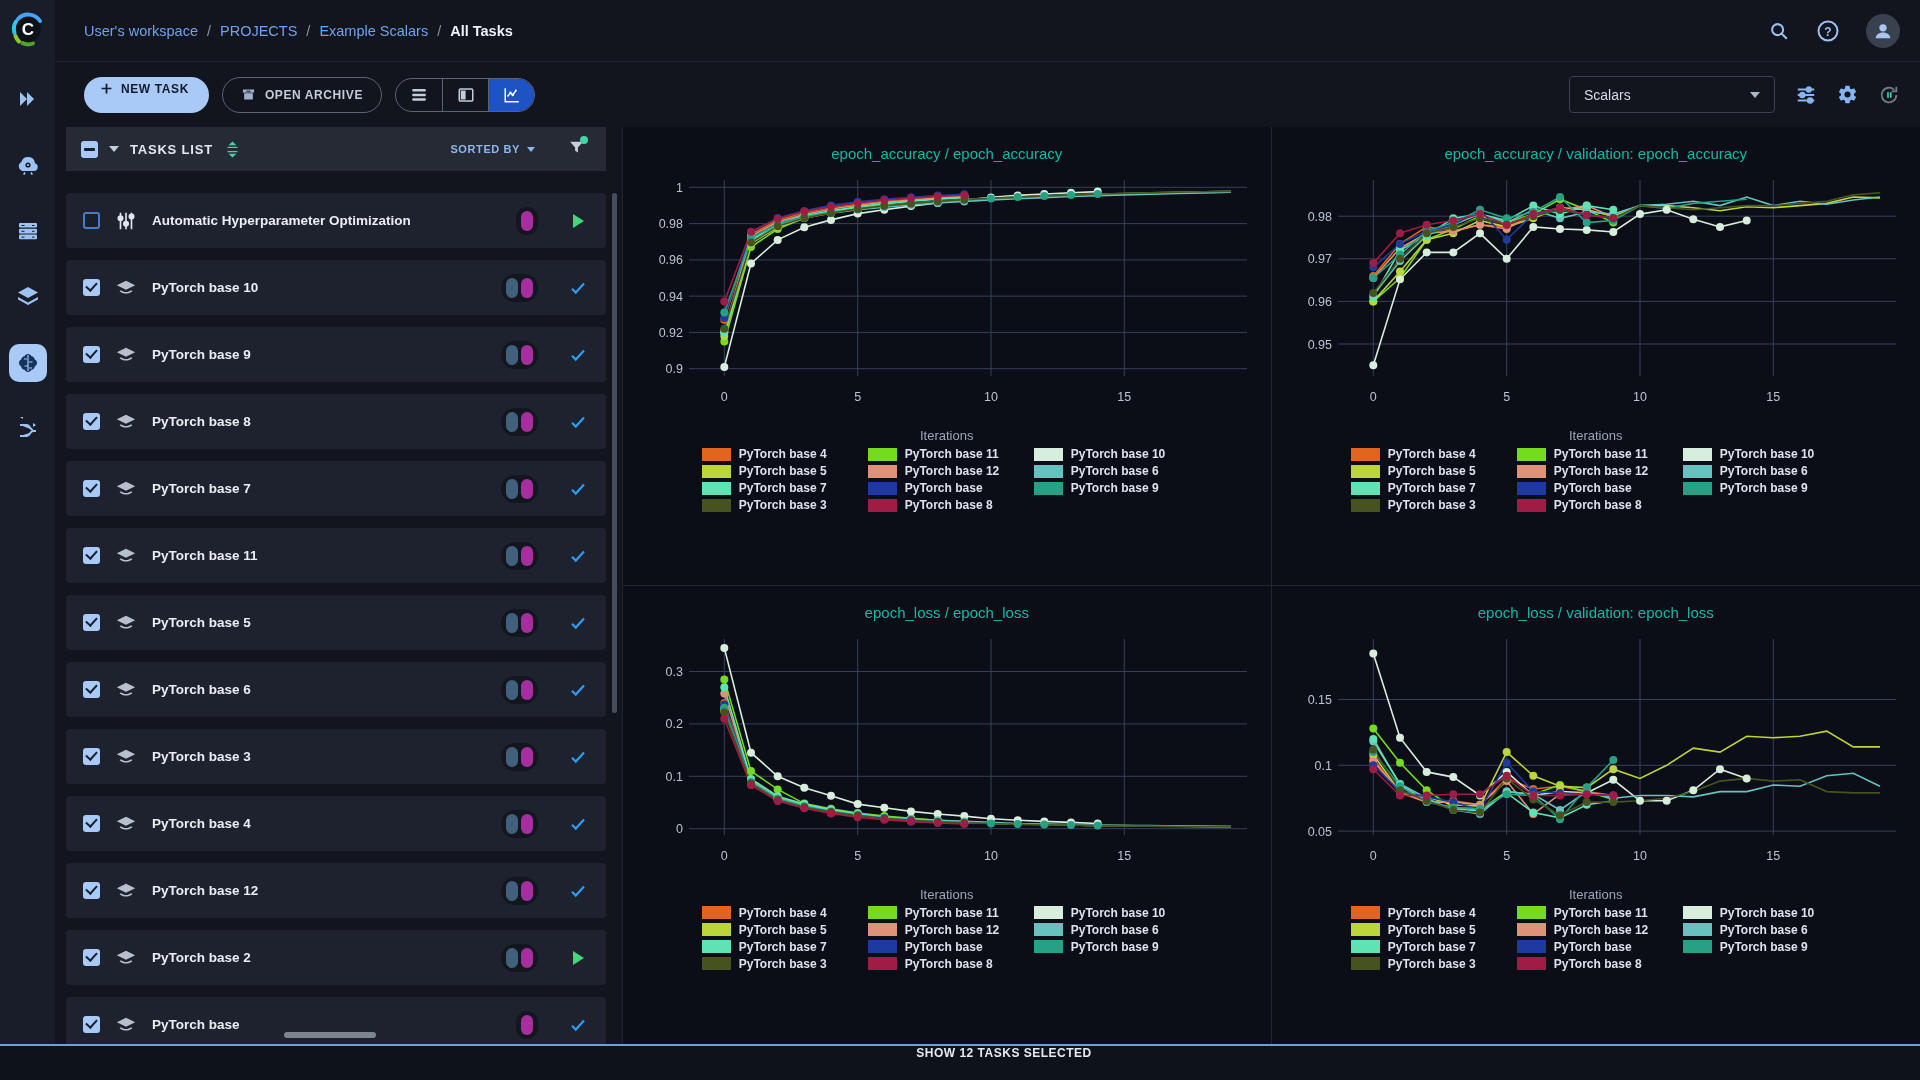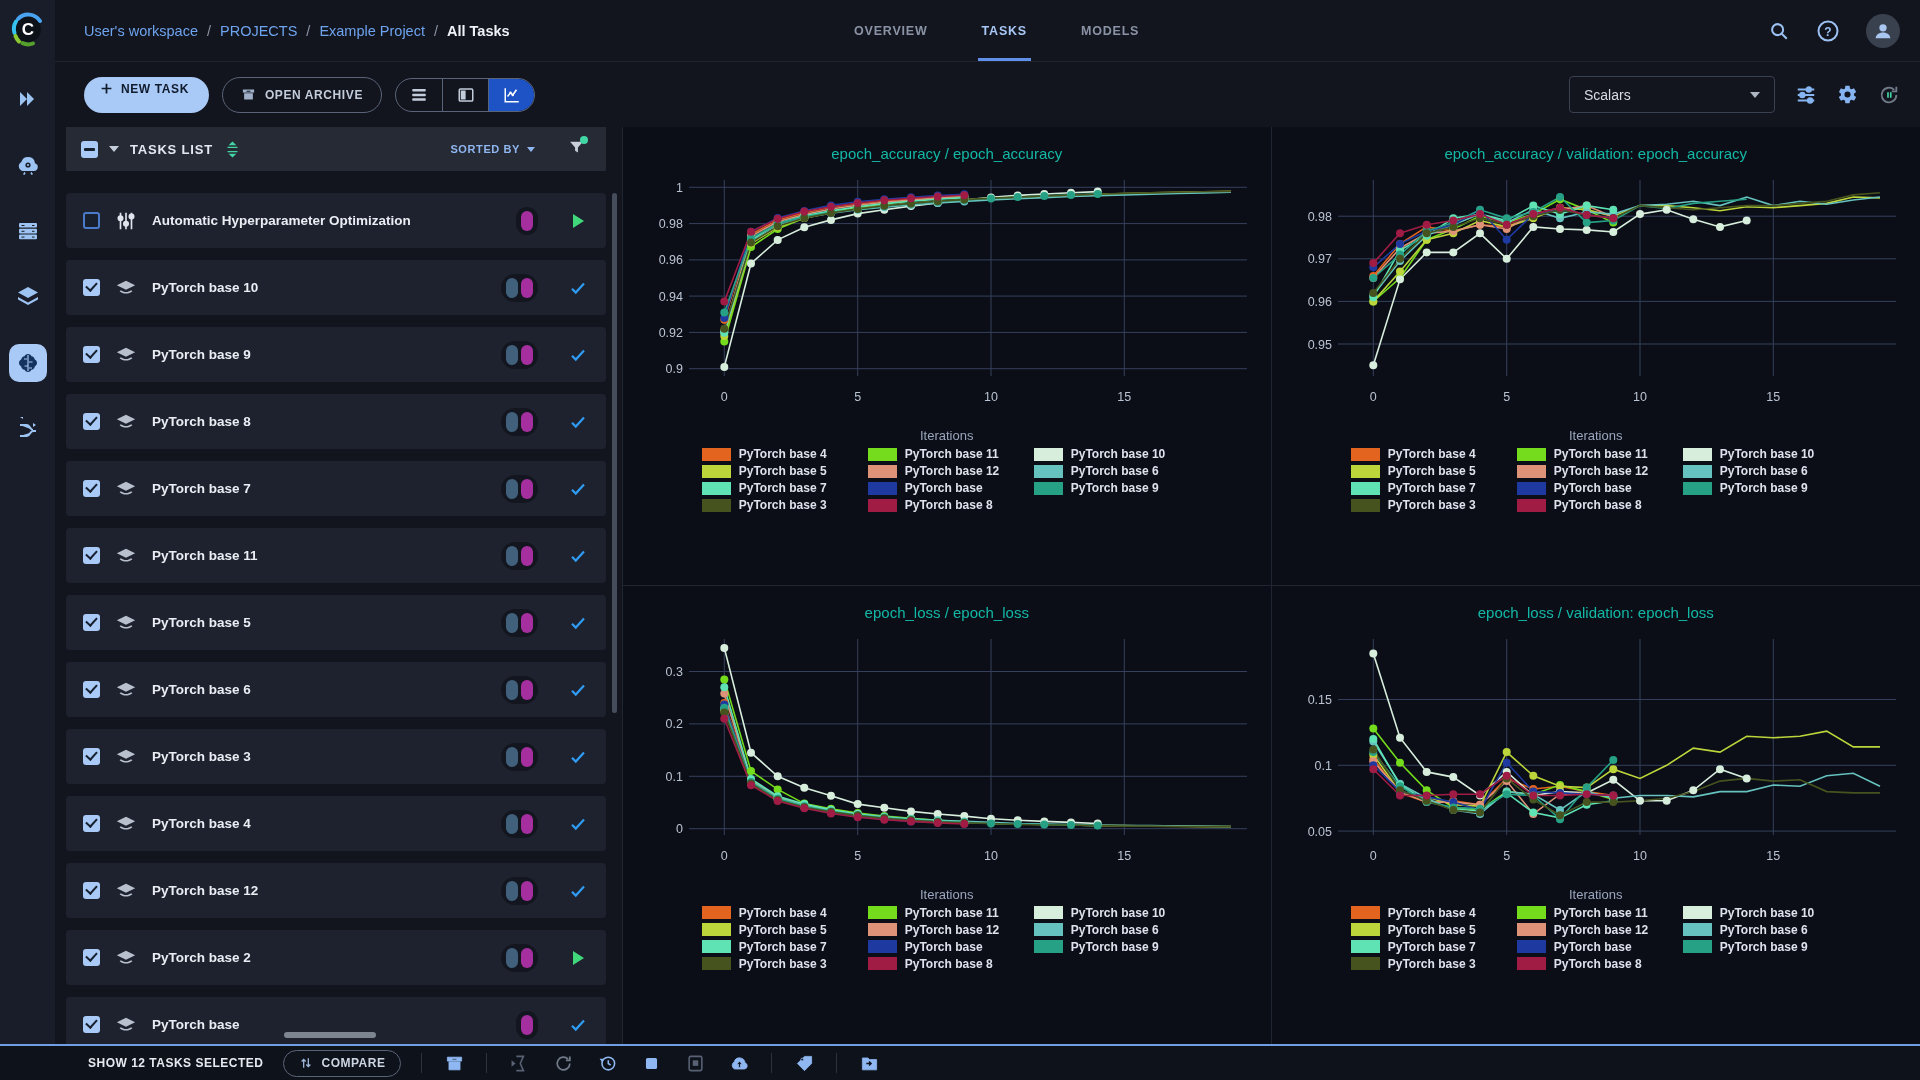--- a/index.html
+++ b/index.html
@@ -79,21 +79,21 @@
   svg.plot { width:620px; height:258px; flex:0 0 auto; }
   .grid { stroke:#35405c; stroke-width:1; }
   .tick { fill:#bac3d2; font-size:12.5px; font-family:"Liberation Sans",sans-serif; }
   .xlabel { font-size:13px; color:#9aa6bd; margin-top:0px; }
   .legend { display:grid; grid-template-columns:repeat(3,158px); gap:3px 8px; margin-top:4px; }
   .leg-item { display:flex; align-items:center; gap:8px; cursor:pointer; }
   .leg-swatch { width:29px; height:13px; flex:0 0 auto; }
   .leg-label { font-size:12px; font-weight:bold; color:#dde2ec; white-space:nowrap; }
 
   
-  .footer { position:absolute; left:0; right:0; bottom:0; height:36px; background:#0e121b; border-top:2px solid #6f9fe2; display:flex; align-items:center; padding-left:88px; gap:20px; z-index:30; }
+  .footer { position:absolute; left:0; right:0; bottom:0; height:36px; background:#0e121b; border-top:2px solid #6f9fe2; display:flex; align-items:center; padding-left:88px; gap:20px; z-index:30;flex-direction:column; }
   .footer-text { font-size:12px; font-weight:bold; letter-spacing:.5px; color:#e6eaf0; }
   .btn-compare { height:27px; border-radius:14px; border:1px solid #5a6478; background:transparent; color:#cdd5e2; font-weight:bold; font-size:12px; letter-spacing:.5px; display:flex; align-items:center; gap:8px; padding:0 15px; cursor:pointer; }
   .fdiv { width:1px; height:20px; background:#2c323e; }
   .ficon { width:24px; height:24px; display:flex; align-items:center; justify-content:center; cursor:pointer; }
   .ficon svg { width:19px; height:19px; }
   .blue { fill:#8fb8f2; stroke:#8fb8f2; }
 </style>
 </head>
 <body>
 
@@ -160,29 +160,24 @@
       </div>
     </div>
   </aside>
 
   <header class="topbar">
     <nav class="breadcrumb">
       <span class="crumb">User's workspace</span>
       <span class="crumb-sep">/</span>
       <span class="crumb">PROJECTS</span>
       <span class="crumb-sep">/</span>
-      <span class="crumb">Example Project</span>
+      <span class="crumb">Example Scalars</span>
       <span class="crumb-sep">/</span>
       <span class="crumb current">All Tasks</span>
     </nav>
-    <div class="tabs">
-      <div class="tab">OVERVIEW</div>
-      <div class="tab active">TASKS</div>
-      <div class="tab">MODELS</div>
-    </div>
     <div class="top-actions">
       <span class="icon-btn">
         <svg width="22" height="22" viewBox="0 0 24 24" fill="none" stroke="#9bc1f2" stroke-width="2.2">
             <circle cx="10.5" cy="10.5" r="6"></circle>
             <path d="M15 15l5.5 5.5"></path>
           </svg>
       </span>
       <span class="icon-btn">
         <svg width="24" height="24" viewBox="0 0 24 24">
             <circle cx="12" cy="12" r="9.5" fill="none" stroke="#9bc1f2" stroke-width="2"></circle>

